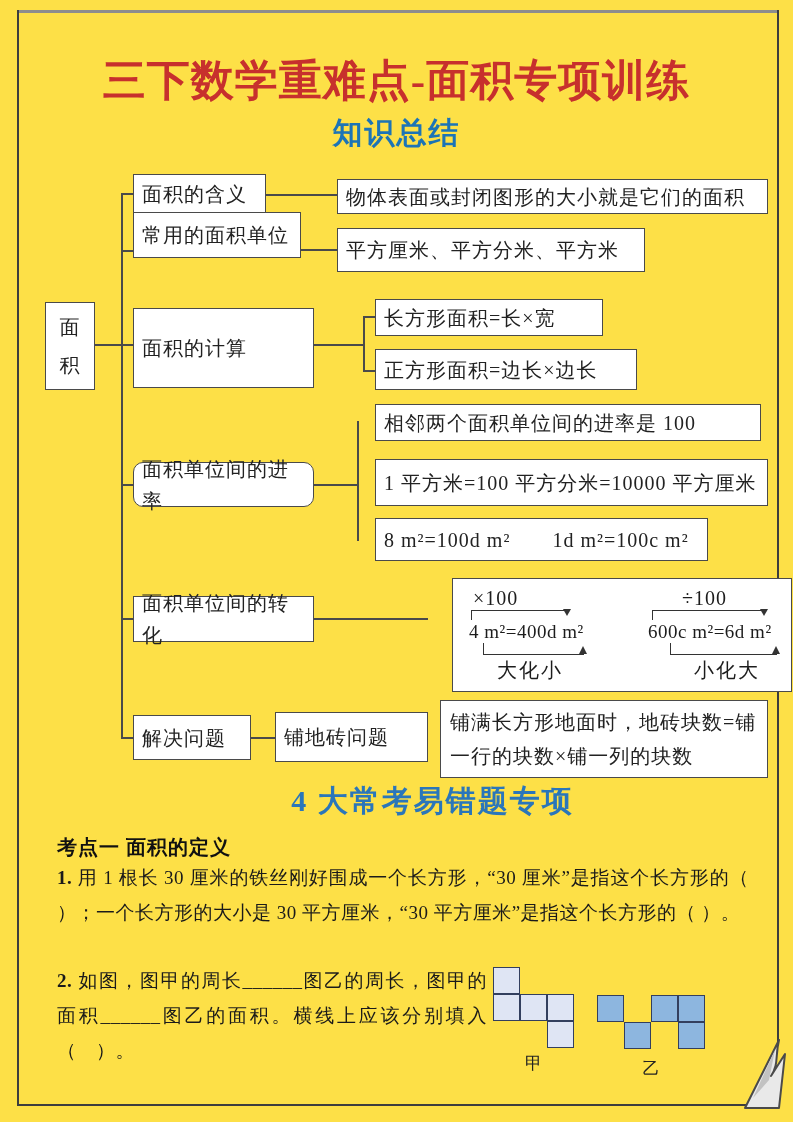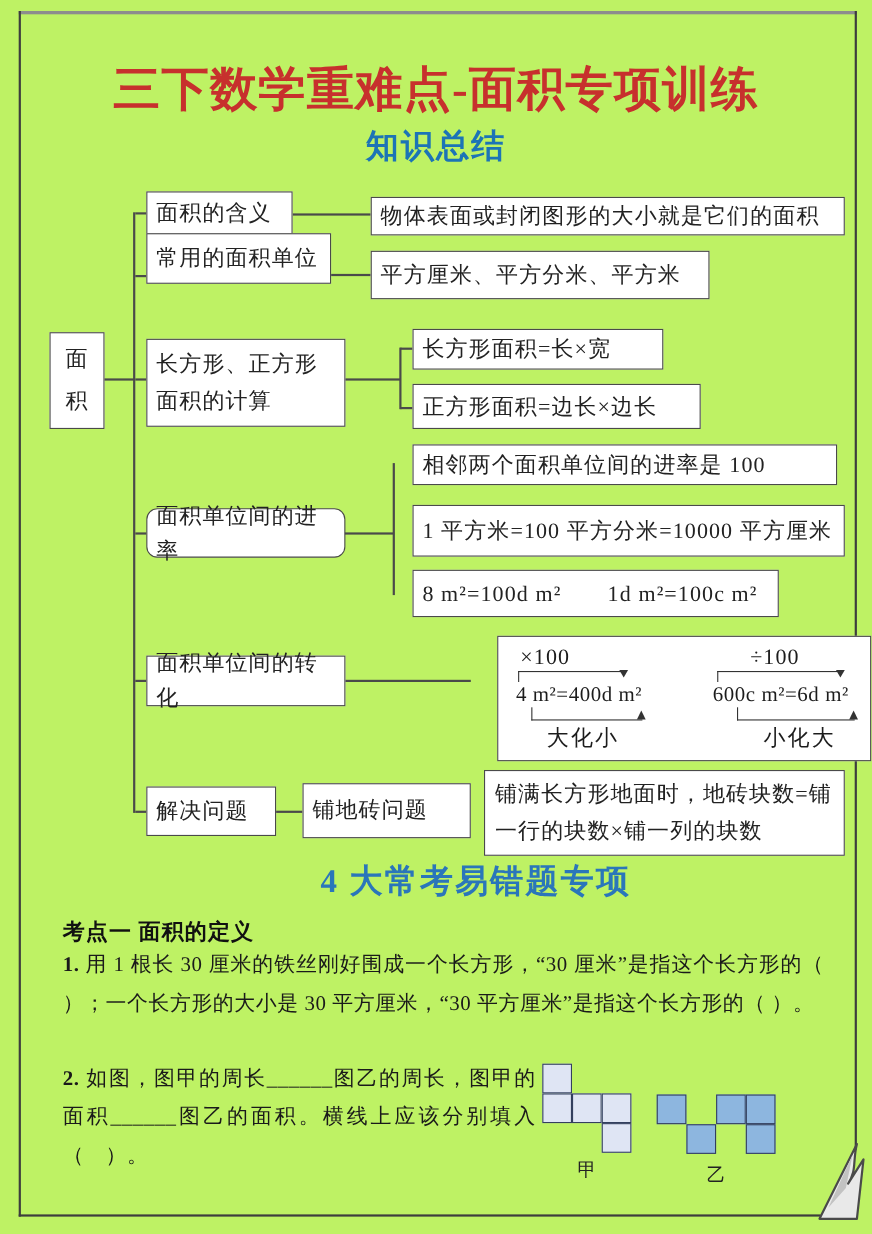--- a/index.html
+++ b/index.html
@@ -1,19 +1,19 @@
 <!DOCTYPE html>
 <html><head>
 <meta charset="utf-8">
 <style>
   html,body { margin:0; padding:0; background:#ffffff; }
   body { font-family:"Liberation Serif","DejaVu Serif",serif; color:#1c1c1c; }
   #page {
     position:relative; width:793px; height:1122px; margin:0 auto;
-    background:#bef264; overflow:hidden;
+    background:#fde047; overflow:hidden;
   }
   
   .frame { position:absolute; background:#3d3d3d; }
   .frame.top { background:#8d8d8d; }
   
   .main-title {
     position:absolute; left:0; top:52px; width:793px; text-align:center;
     font-size:43px; font-weight:bold; color:#c7302d; letter-spacing:1px;
   }
   .sub-title {
@@ -101,21 +101,20 @@
   <div class="line" style="left:313px; top:618px; width:115px; height:2px;"></div>
   <div class="line" style="left:250px; top:737px; width:25px; height:2px;"></div>
 
   <div class="tbox" style="left:133px; top:174px; width:133px; height:39px;">
     <span>面积的含义</span>
     </div>
   <div class="tbox" style="left:133px; top:212px; width:168px; height:46px;">
     <span>常用的面积单位</span>
     </div>
   <div class="tbox" style="left:133px; top:308px; width:181px; height:80px; line-height:34px;">
-    <span>长方形、正方形</span>
     <span>面积的计算</span>
     </div>
   <div class="tbox" style="left:133px; top:462px; width:181px; height:45px;border-radius:10px;">
     <span>面积单位间的进率</span>
     </div>
   <div class="tbox" style="left:133px; top:596px; width:181px; height:46px;">
     <span>面积单位间的转化</span>
     </div>
   <div class="tbox" style="left:133px; top:715px; width:118px; height:45px;">
     <span>解决问题</span>

